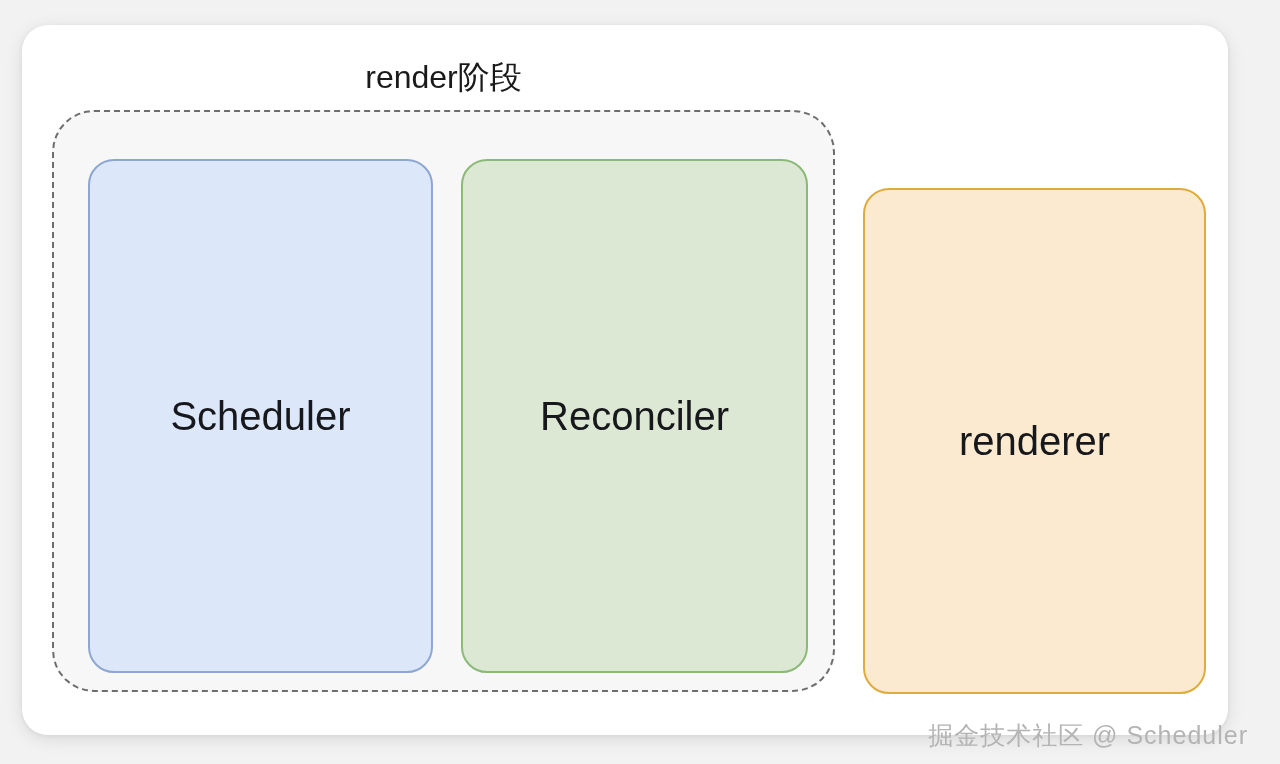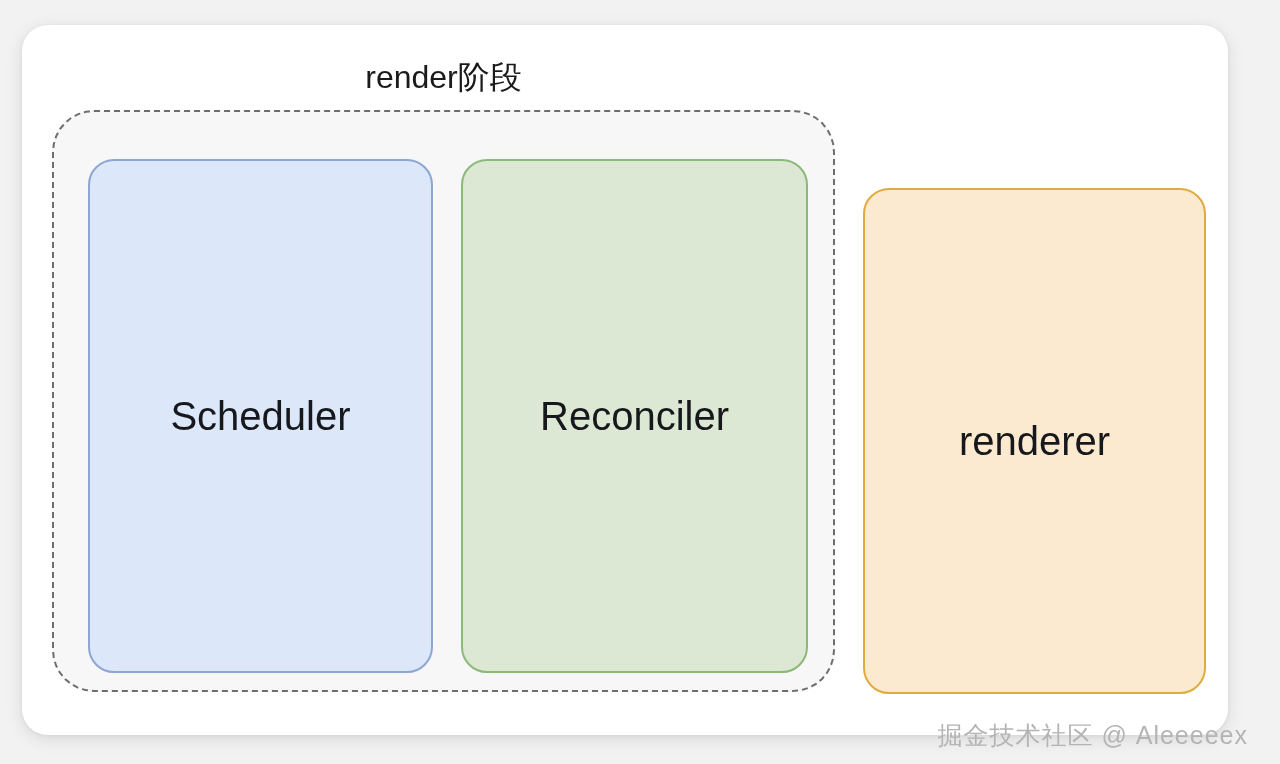--- a/index.html
+++ b/index.html
@@ -139,13 +139,13 @@
   <div class="phase-box box-reconciler">
     <span class="phase-label">Reconciler</span>
   </div>
 
   <div class="phase-box box-renderer">
     <span class="phase-label">renderer</span>
   </div>
 
 </div>
 
-<div class="watermark">掘金技术社区 @ Aleeeeex</div>
+<div class="watermark">掘金技术社区 @ Scheduler</div>
 
 </body></html>

